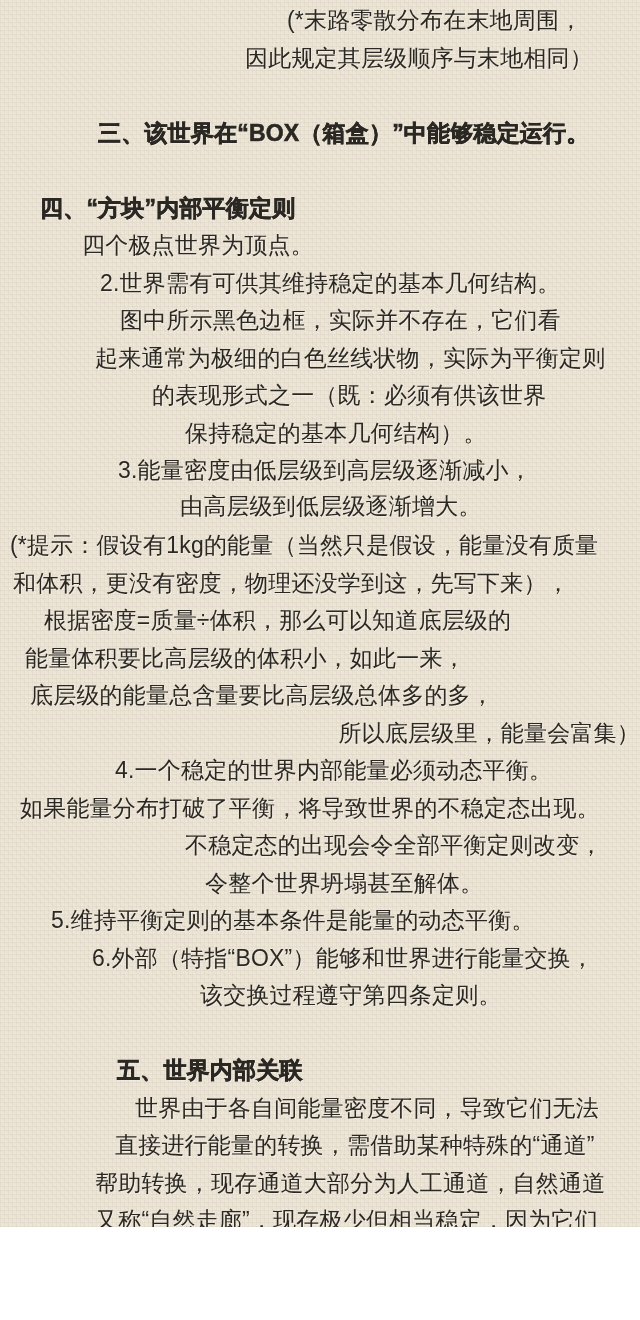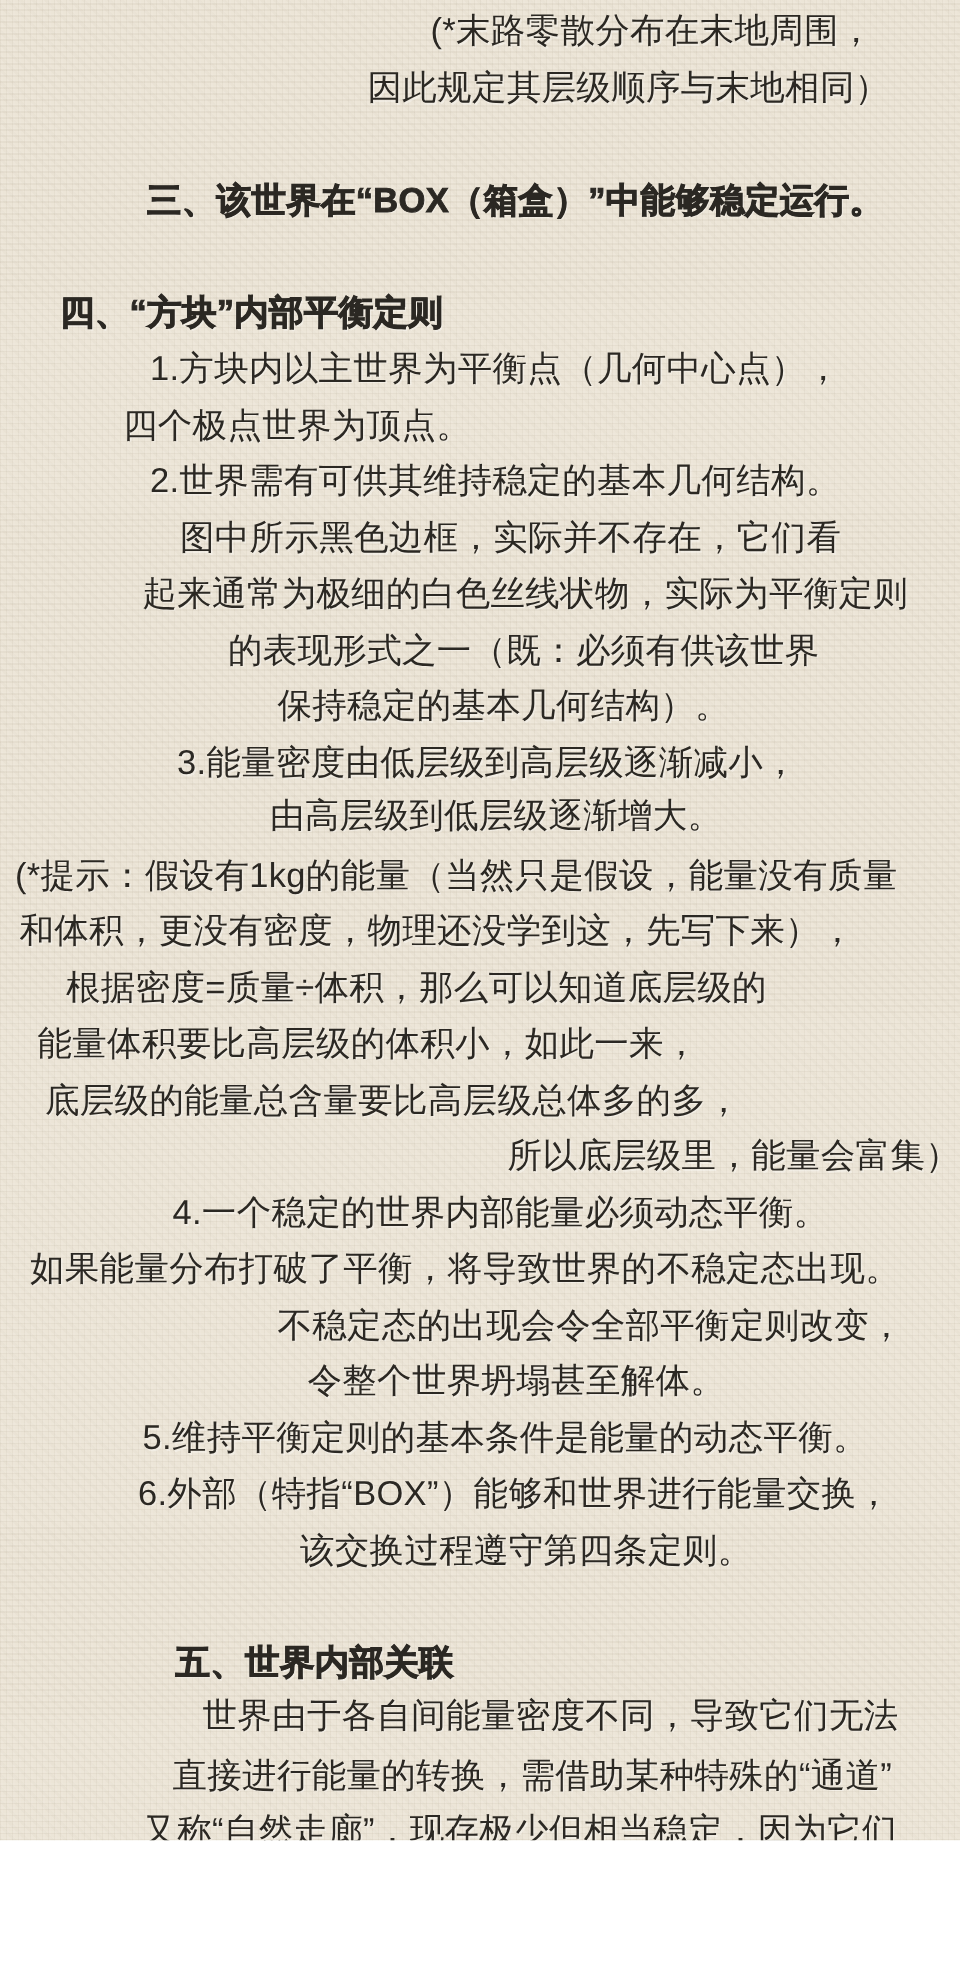--- a/index.html
+++ b/index.html
@@ -38,41 +38,41 @@
 </style>
 </head>
 <body>
 
 <div class="page">
   <div class="doc">
       <div class="line" style="padding-left: 287px;">(*末路零散分布在末地周围，</div>
       <div class="line" style="padding-left: 245px;">因此规定其层级顺序与末地相同）</div>
       <div class="line heading gap" style="padding-left: 98px;">三、该世界在“BOX（箱盒）”中能够稳定运行。</div>
       <div class="line heading gap" style="padding-left: 40px;">四、“方块”内部平衡定则</div>
-      <div class="line" style="padding-left: 100px;">1.方块内以主世界为平衡点（几何中心点），</div>
       <div class="line" style="padding-left: 82px;">四个极点世界为顶点。</div>
       <div class="line" style="padding-left: 100px;">2.世界需有可供其维持稳定的基本几何结构。</div>
       <div class="line" style="padding-left: 120px;">图中所示黑色边框，实际并不存在，它们看</div>
       <div class="line" style="padding-left: 95px;">起来通常为极细的白色丝线状物，实际为平衡定则</div>
       <div class="line" style="padding-left: 152px;">的表现形式之一（既：必须有供该世界</div>
       <div class="line" style="padding-left: 185px;">保持稳定的基本几何结构）。</div>
       <div class="line" style="padding-left: 118px;">3.能量密度由低层级到高层级逐渐减小，</div>
       <div class="line" style="padding-left: 180px; font-family: Liberation Mono, monospace;">由高层级到低层级逐渐增大。</div>
       <div class="line" style="padding-left: 10px;">(*提示：假设有1kg的能量（当然只是假设，能量没有质量</div>
       <div class="line" style="padding-left: 13px;">和体积，更没有密度，物理还没学到这，先写下来），</div>
       <div class="line" style="padding-left: 0; margin-left: 44px;">根据密度=质量÷体积，那么可以知道底层级的</div>
       <div class="line" style="padding-left: 25px;">能量体积要比高层级的体积小，如此一来，</div>
       <div class="line" style="padding-left: 30px;">底层级的能量总含量要比高层级总体多的多，</div>
       <div class="line" style="padding-left: 150px; text-align: right;">所以底层级里，能量会富集）</div>
       <div class="line" style="padding-left: 115px;">4.一个稳定的世界内部能量必须动态平衡。</div>
       <div class="line" style="padding-left: 20px;">如果能量分布打破了平衡，将导致世界的不稳定态出现。</div>
       <div class="line" style="padding-left: 185px;">不稳定态的出现会令全部平衡定则改变，</div>
       <div class="line" style="padding-left: 205px;">令整个世界坍塌甚至解体。</div>
-      <div class="line" style="padding-left: 95px;">5.维持平衡定则的基本条件是能量的动态平衡。</div>
+      <div class="line" style="padding-left: 51px;">5.维持平衡定则的基本条件是能量的动态平衡。</div>
       <div class="line" style="padding-left: 92px;">6.外部（特指“BOX”）能够和世界进行能量交换，</div>
       <div class="line" style="padding-left: 200px;">该交换过程遵守第四条定则。</div>
       <div class="line heading gap" style="padding-left: 117px;">五、世界内部关联</div>
-      <div class="line" style="padding-left: 135px; font-family: Liberation Mono, monospace;">世界由于各自间能量密度不同，导致它们无法</div>
+      <div class="line" style="padding-left: 135px;">世界由于各自间能量密度不同，导致它们无法</div>
       <div class="line" style="padding-left: 115px;">直接进行能量的转换，需借助某种特殊的“通道”</div>
+      <div class="line" style="padding-left: 95px;">帮助转换，现存通道大部分为人工通道，自然通道</div>
       <div class="line" style="padding-left: 95px;">又称“自然走廊”，现存极少但相当稳定，因为它们</div>
       <div class="line" style="padding-left: 135px;">在世界最早出现时为能量的稳定循环而存在。</div>
     </div>
 </div>
 
 </body></html>

